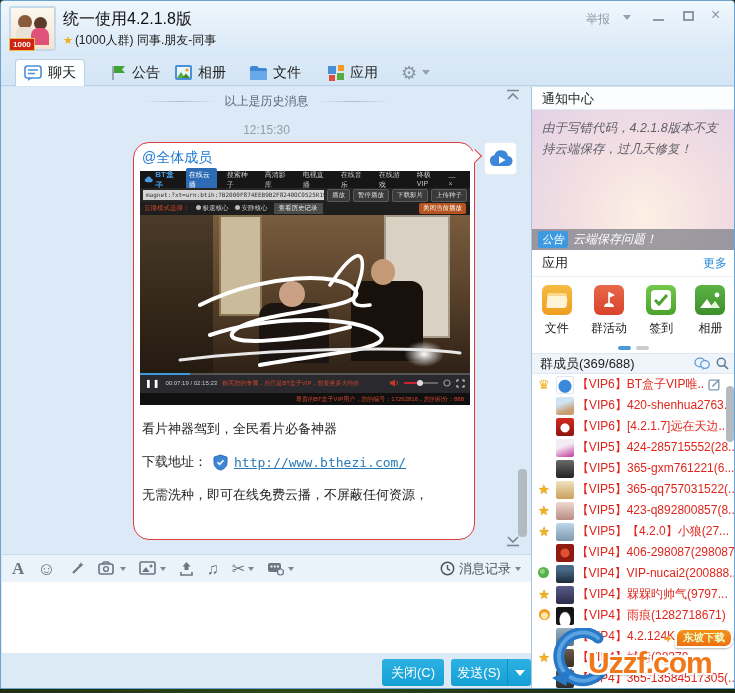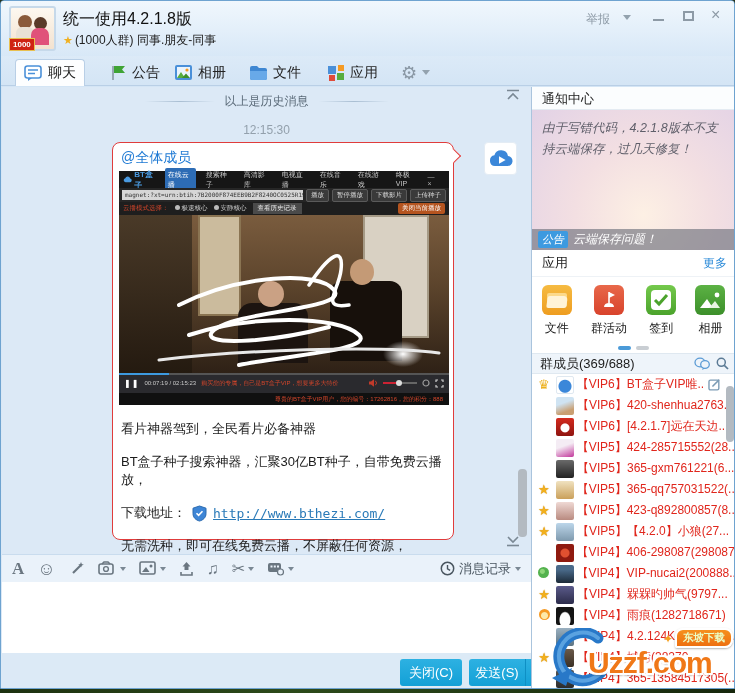--- a/index.html
+++ b/index.html
@@ -39,21 +39,21 @@
   
   .chat { position:absolute; left:1px; top:86px; width:529px; height:602px; background:#dce9f6;padding-left:24px; }
   .divider { position:absolute; left:0; top:6px; width:100%; display:flex; align-items:center; justify-content:center; gap:10px; font-size:12px; color:#5a6a78; }
   .divider .line { width:70px; height:1px; background:linear-gradient(90deg,transparent,#a9bed2,transparent); }
   .tstamp { position:absolute; left:0; top:36px; width:100%; text-align:center; font-size:12px; color:#93a0ac; }
   .collapse-top { position:absolute; right:10px; top:2px; }
   .collapse-bottom { position:absolute; right:10px; top:448px; }
   .vscroll { position:absolute; right:4px; top:382px; width:9px; height:68px; border-radius:4px; background:#b3bac1; }
   .sender-av { position:absolute; left:482px; top:55px; width:33px; height:33px; background:#fff; border-radius:4px; border:1px solid #e4ecf4; display:flex; align-items:center; justify-content:center; }
 
-  .bubble { position:absolute; left:110px; top:55px; width:342px; height:398px; background:#fff; border:1px solid #e03c3c; border-radius:8px; padding:5px 6px; }
+  .bubble { position:absolute; left:131px; top:55px; width:342px; height:398px; background:#fff; border:1px solid #e03c3c; border-radius:16px; padding:5px 6px; }
   .bubble .tail { position:absolute; right:-6px; top:8px; width:10px; height:10px; background:#fff; border-top:1px solid #e03c3c; border-right:1px solid #e03c3c; transform:rotate(45deg); }
   .mention { font-size:14px; color:#1f7ad4; margin:1px 0 4px 2px; }
   .msg-line { font-size:13px; color:#1c1c1c; margin-top:15px; margin-left:2px; }
   .dl-row { display:flex; align-items:center; gap:6px; }
   .dl-link { font-family:"DejaVu Sans Mono", monospace; font-size:13px; color:#2a7ab8; text-decoration:underline; }
 
   
   .player { position:relative; width:330px; height:234px; background:#c2410c; margin-top:2px; font-family:"Liberation Sans", sans-serif; }
   .p-top { position:absolute; left:0; top:0; width:100%; height:17px; background:#161616; display:flex; align-items:center; gap:6px; padding:0 4px; }
   .p-brand { color:#4a9ae0; font-size:8px; font-weight:bold; display:flex; align-items:center; gap:2px; }
@@ -93,21 +93,21 @@
   .p-status { position:absolute; left:0; top:222px; width:100%; height:12px; background:#101010; color:#d2452a; font-size:6px; text-align:right; padding:2px 6px 0 0; }
 
   
   .toolbar { position:absolute; left:1px; top:553px; width:529px; height:28px; background:#eaf2fa; border-top:1px solid #c9dcee; display:flex; align-items:center; gap:13px; padding:0 10px; color:#6a7680; }
   .tb-ic { display:flex; align-items:center; gap:3px; }
   .tb-glyph { font-size:16px; line-height:18px; color:#6a7680; }
   .tb-A { font-size:17px; font-weight:bold; font-family:"Liberation Serif", serif; }
   .sm-arrow { width:0; height:0; border-left:3.5px solid transparent; border-right:3.5px solid transparent; border-top:4px solid #7a8894; }
   .record { margin-left:auto; display:flex; align-items:center; gap:4px; font-size:13px; color:#4a5660; }
   .inputarea { position:absolute; left:1px; top:581px; width:529px; height:71px; background:#fff; }
-  .footer { position:absolute; left:19px; top:652px; width:538px; height:36px; background:#dceaf6; }
+  .footer { position:absolute; left:1px; top:652px; width:538px; height:36px; background:#dceaf6; }
   .btn { position:absolute; top:6px; height:27px; background:linear-gradient(180deg,#2db1e2,#13a0d6); color:#fff; font-size:13px; border-radius:3px; display:flex; align-items:center; justify-content:center; }
   .btn-close { left:380px; width:62px; }
   .btn-send { left:449px; width:56px; border-radius:3px 0 0 3px; }
   .btn-send-arrow { left:505px; width:24px; border-radius:0 3px 3px 0; border-left:1px solid #0e8fc4; }
   .btn-send-arrow .tri { border-top-color:#fff; border-left-width:5px; border-right-width:5px; border-top-width:6px; }
 
   
   .sidebar { position:absolute; left:530px; top:86px; width:204px; height:602px; background:#fff; border-left:1px solid #aac4dd; }
   .sb-h { font-size:13px; color:#1c1c1c; }
   .notice-hd { height:23px; line-height:23px; padding-left:10px; border-bottom:1px solid #e4ebf2; background:#fbfdfe; }
@@ -339,21 +339,20 @@
               </svg>
             <svg width="9" height="9" viewBox="0 0 9 9">
                 <path d="M1 3V1h2M6 1h2v2M8 6v2H6M3 8H1V6" fill="none" stroke="#cfcfcf" stroke-width="1.2"></path>
               </svg>
           </span>
         </div>
         <div class="p-status">尊贵的BT盒子VIP用户，您的编号：17262816，您的积分：888</div>
       </div>
 
       <div class="msg-line">看片神器驾到，全民看片必备神器</div>
-      <div class="msg-line">BT盒子种子搜索神器，汇聚30亿BT种子，自带免费云播放，</div>
       <div class="msg-line dl-row">
         <span>下载地址：</span>
         <svg width="15" height="17" viewBox="0 0 15 17">
             <path d="M7.5 1L14 3.2v5.3c0 4-2.8 6.6-6.5 7.5C3.8 15.1 1 12.5 1 8.5V3.2z" fill="#3d85d6" stroke="#2a6ab0"></path>
             <path d="M4.5 8.2l2.1 2.1 3.9-4" fill="none" stroke="#fff" stroke-width="1.6"></path>
           </svg>
         <span class="dl-link">http://www.bthezi.com/</span>
       </div>
       <div class="msg-line">无需洗种，即可在线免费云播，不屏蔽任何资源，</div>
     </div>

